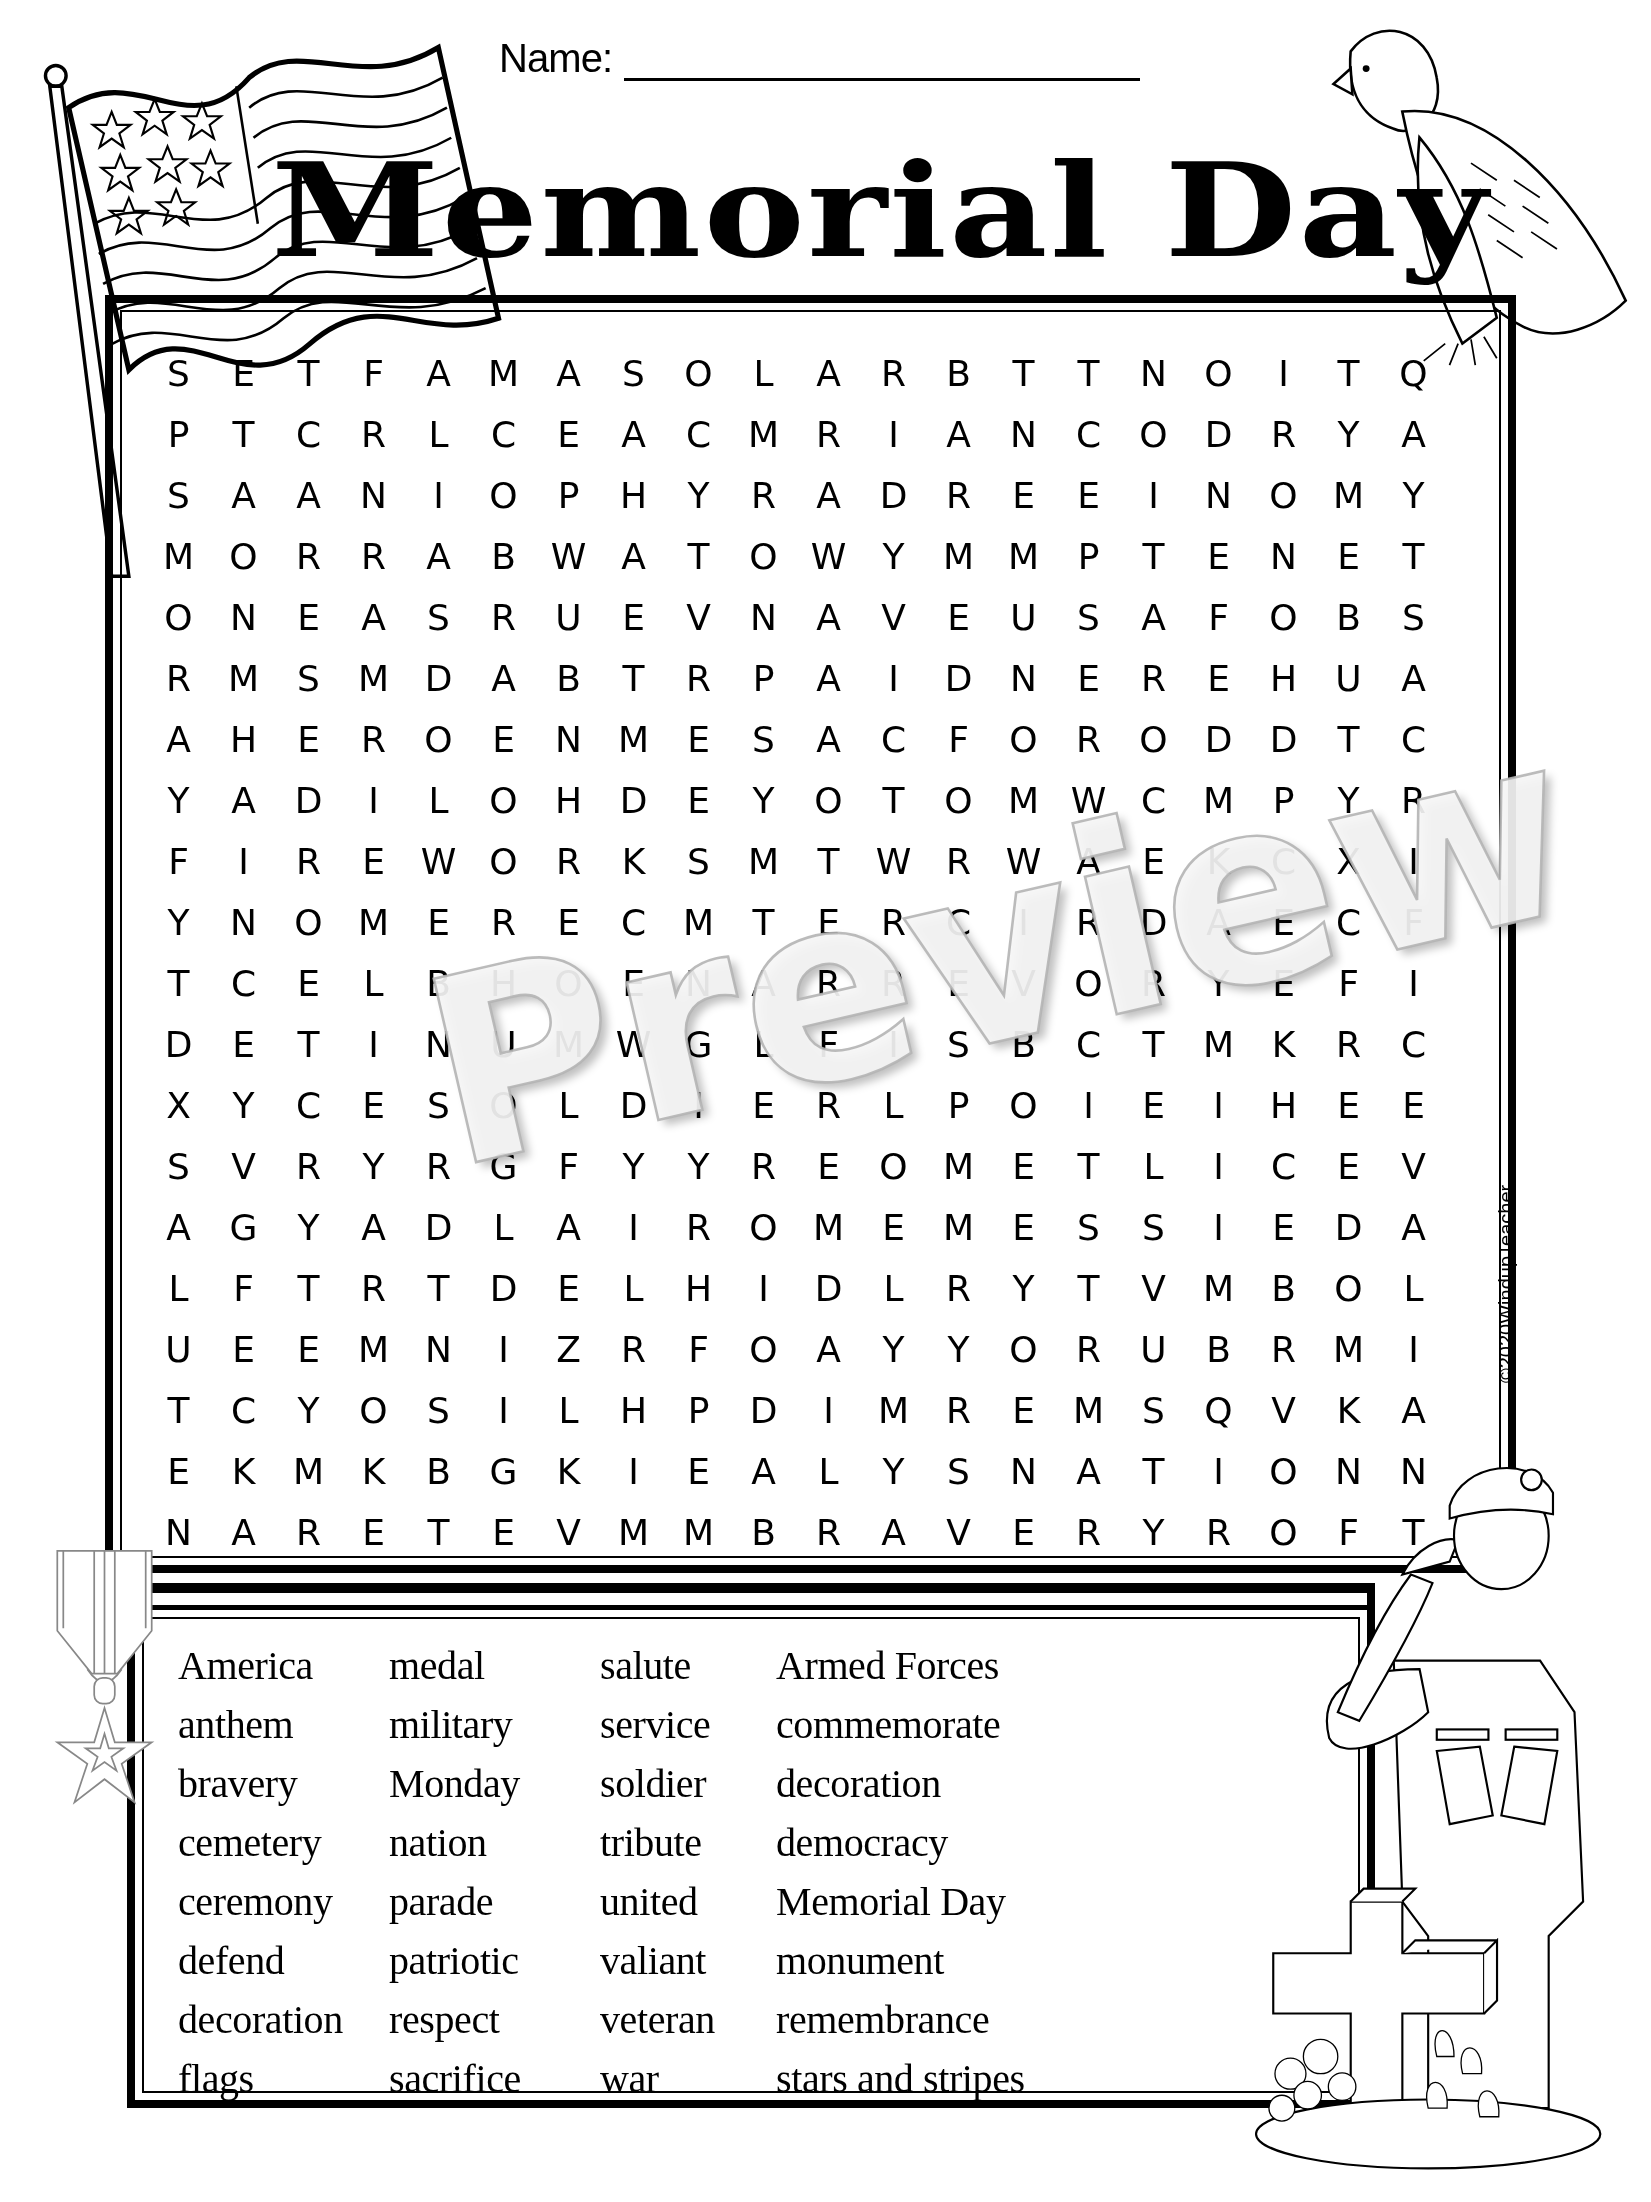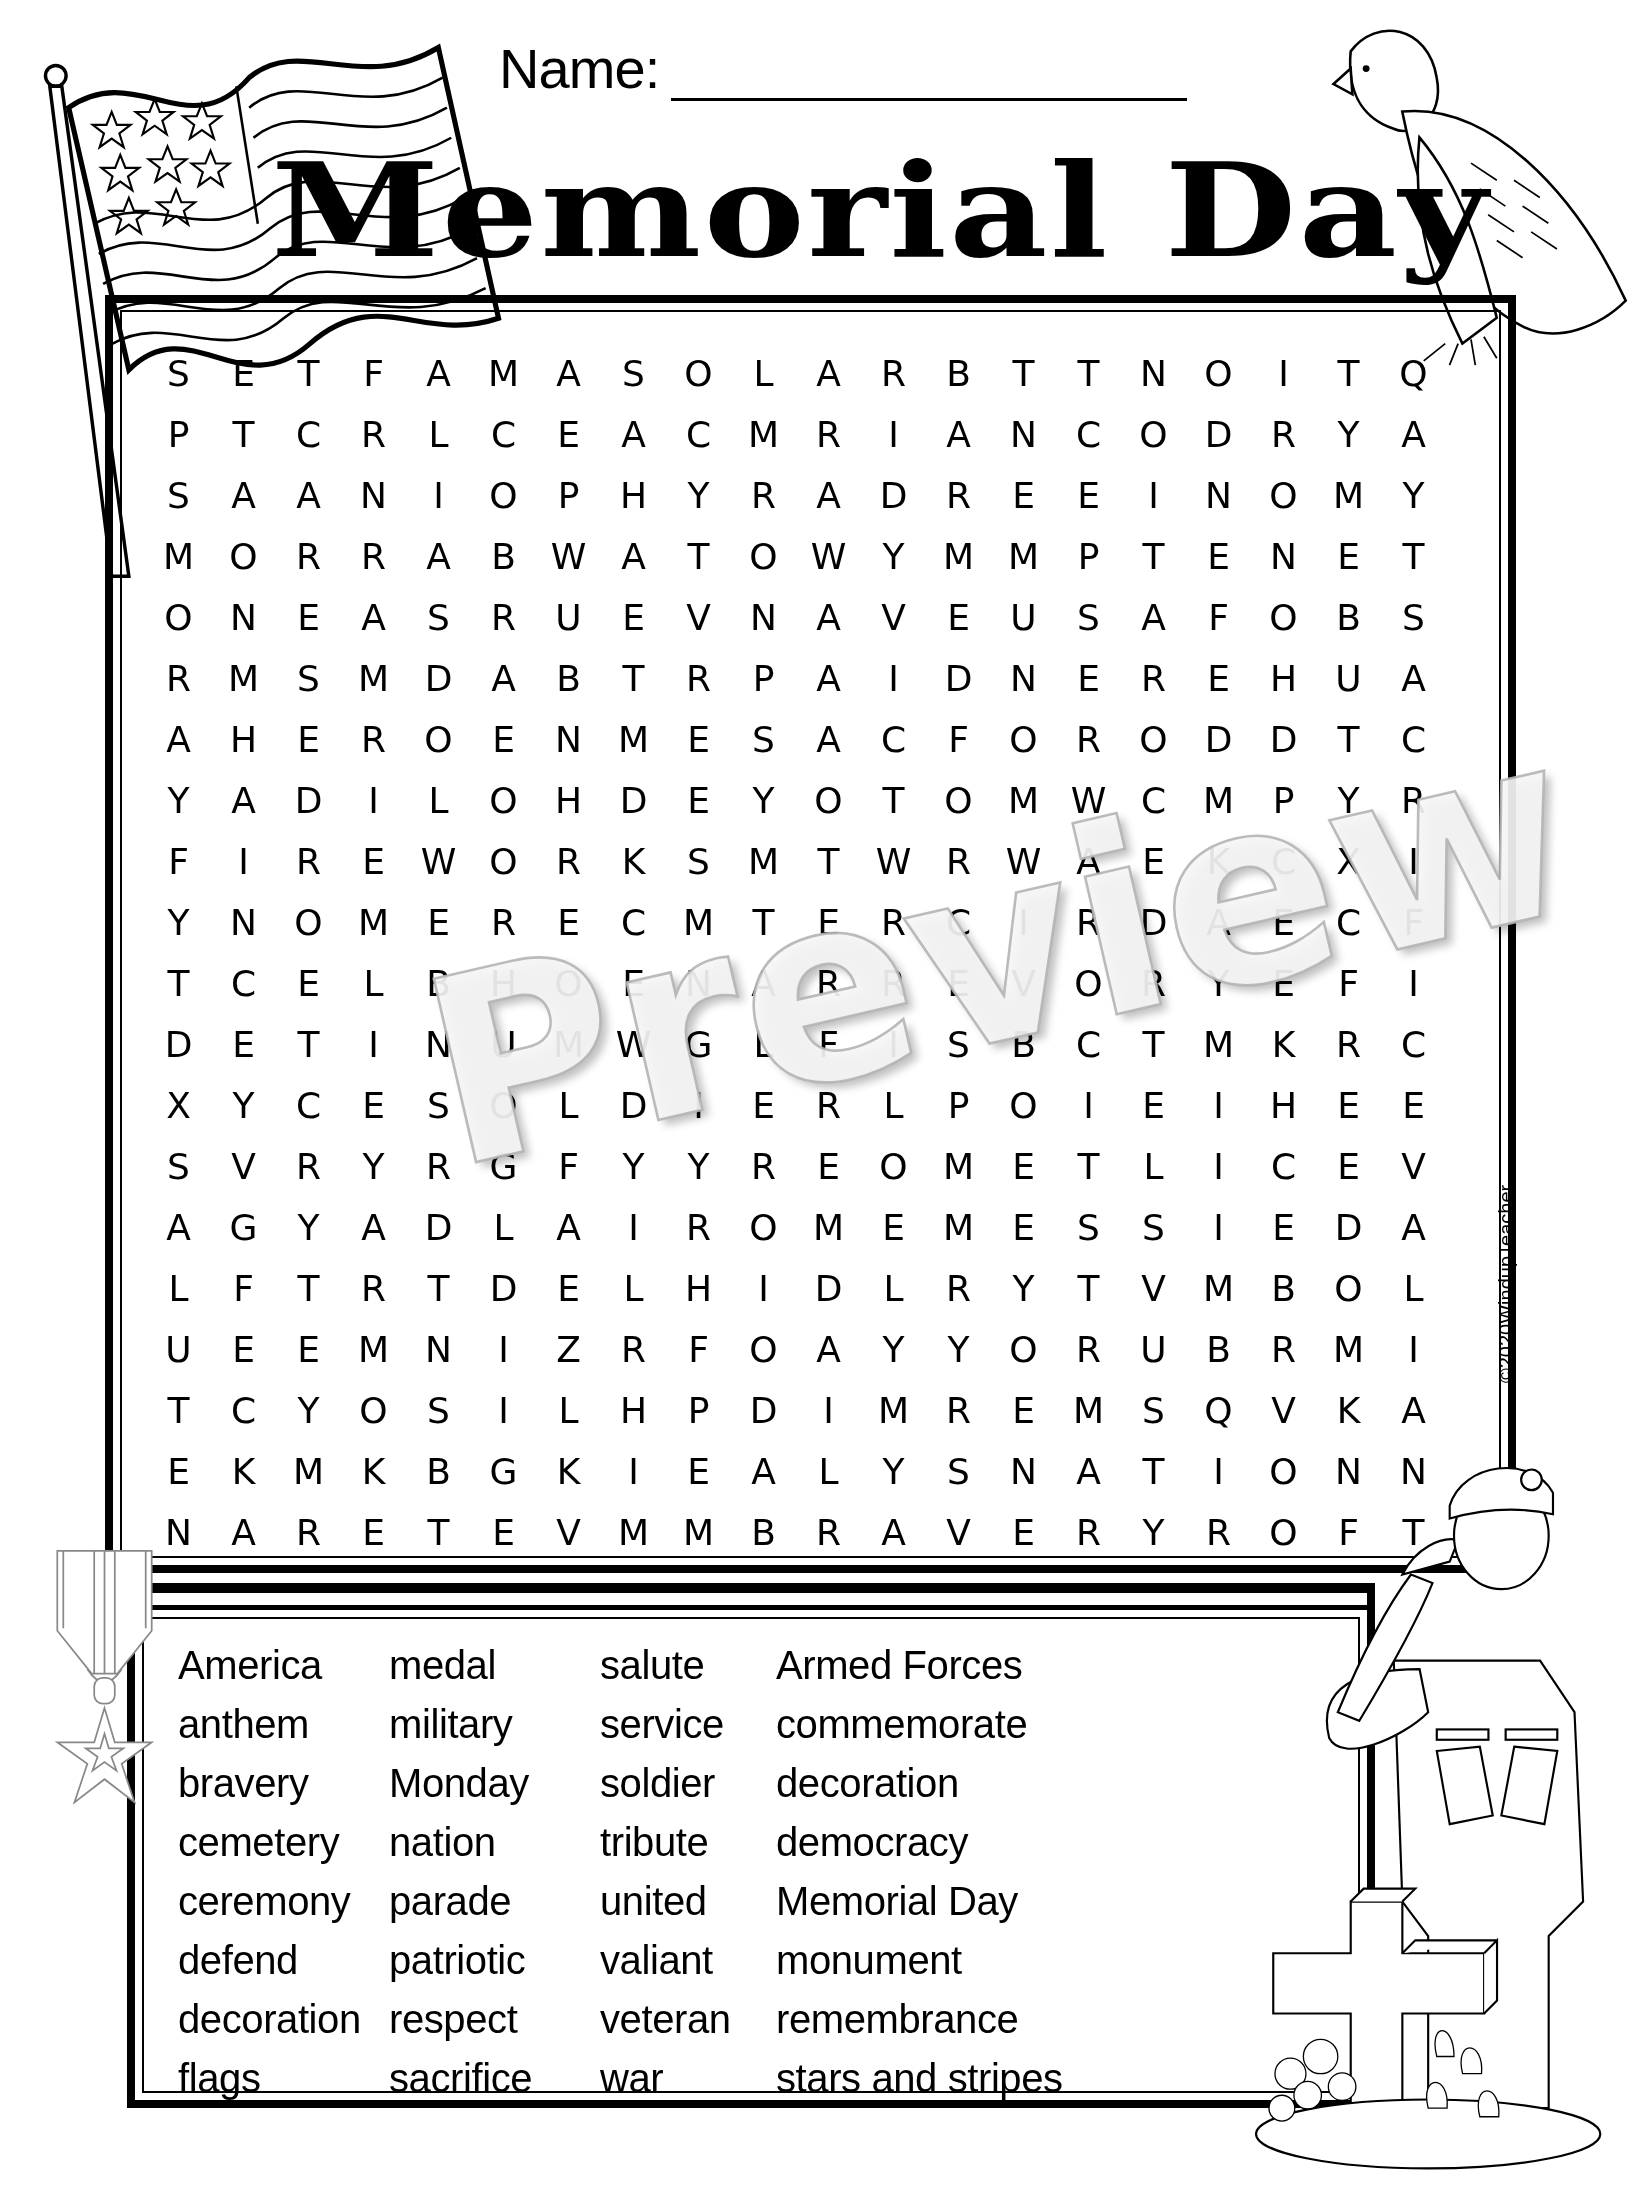--- a/index.html
+++ b/index.html
@@ -1,35 +1,35 @@
 <!DOCTYPE html>
 <html style="font-size:13.8px"><head>
 <meta charset="utf-8">
 <style>
   html, body { margin: 0; padding: 0; background: #ffffff; }
   body { width: 1652px; height: 2203px; position: relative; overflow: hidden; font-family: "DejaVu Sans", sans-serif; color: #000; }
 
-  .name-line { position: absolute; left: 499px; top: 36px; font-family: "Liberation Sans", sans-serif; font-size: 56px; letter-spacing: -0.9px; }
+  .name-line { position: absolute; left: 499px; top: 36px; font-family: "Liberation Sans", sans-serif; font-size: 40px; letter-spacing: -0.9px; }
   .name-line .blank { display: inline-block; width: 516px; border-bottom: 3.4px solid #000; margin-left: 12px; height: 40px; vertical-align: bottom; }
 
   .title { position: absolute; left: 271px; top: 146px; font-family: "DejaVu Serif", serif; font-weight: bold; font-size: 129px; line-height: 1; letter-spacing: 1.7px; white-space: nowrap; transform: scaleX(1.18); transform-origin: left top; }
 
   
   .grid-box { position: absolute; left: 105px; top: 295px; width: 1411px; height: 1278px; box-sizing: border-box; border: 8.6px solid #000; }
   .grid-box::after { content: ""; position: absolute; left: 6.9px; top: 6.9px; right: 6.9px; bottom: 6.9px; border: 2.6px solid #000; }
   .grid { position: absolute; left: 33px; top: 53px; display: grid; grid-template-columns: repeat(20, 65px); grid-auto-rows: 61px; }
   .cell { font-family: "DejaVu Sans", sans-serif; font-size: 36px; text-align: center; line-height: 1; }
 
   
   .list-box { position: absolute; left: 127px; top: 1583px; width: 1248px; height: 525px; box-sizing: border-box; border: 8.6px solid #000; border-top-width: 10.3px; }
   .list-box::before { content: ""; position: absolute; left: 0; right: 0; top: 12px; border-top: 5.2px solid #000; }
   .list-box::after { content: ""; position: absolute; left: 6.9px; top: 24px; right: 6.9px; bottom: 6.9px; border: 2.6px solid #000; }
   .words { position: absolute; left: 43px; top: 43px; display: flex; gap: 0; }
   .col { display: flex; flex-direction: column; }
-  .word { font-family: Liberation Sans, sans-serif; font-size: 40px; height: 59px; line-height: 59px; white-space: nowrap; letter-spacing: -0.4px; }
+  .word { font-family: Liberation Serif, serif; font-size: 40px; height: 59px; line-height: 59px; white-space: nowrap; letter-spacing: -0.4px; }
 
   .copyright { position: absolute; left: 1495px; top: 1383px; font-family: "Liberation Sans", sans-serif; font-size: 20px; transform: rotate(-90deg); transform-origin: left top; white-space: nowrap; }
 
   
   .watermark { position: absolute; left: 404px; top: 955px; font-family: "DejaVu Sans", sans-serif; font-weight: bold; font-size: 258px; color: rgba(245,245,245,0.92); transform: rotate(-13deg); transform-origin: left top; -webkit-text-stroke: 2.6px rgba(180,180,180,0.9); text-shadow: 5.2px 6.9px 8.6px rgba(0,0,0,0.25); white-space: nowrap; line-height: 1; }
 
   .art { position: absolute; }
   svg { overflow: visible; }
 </style>
 </head>

